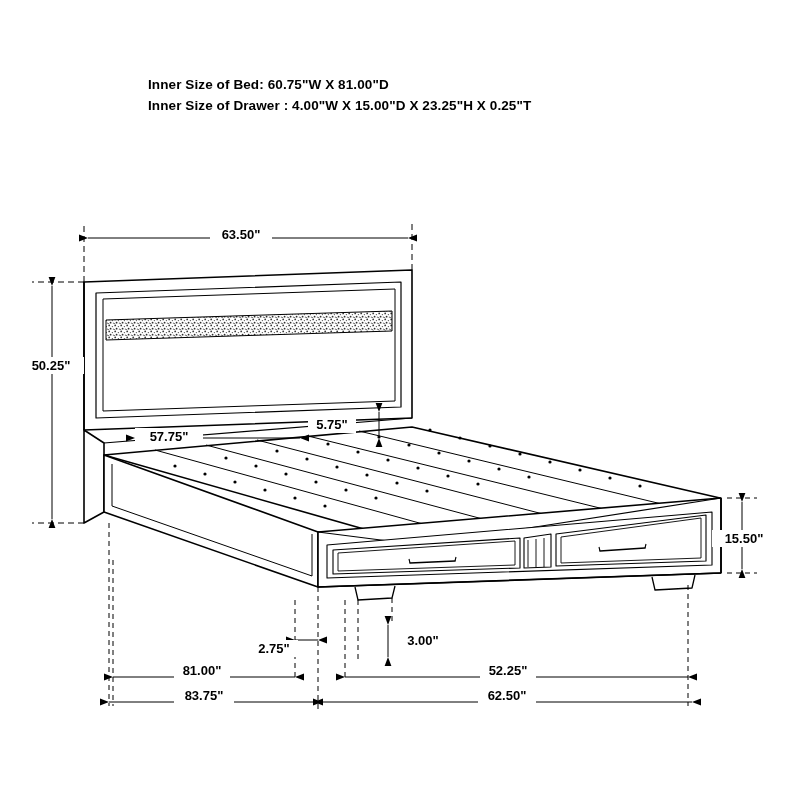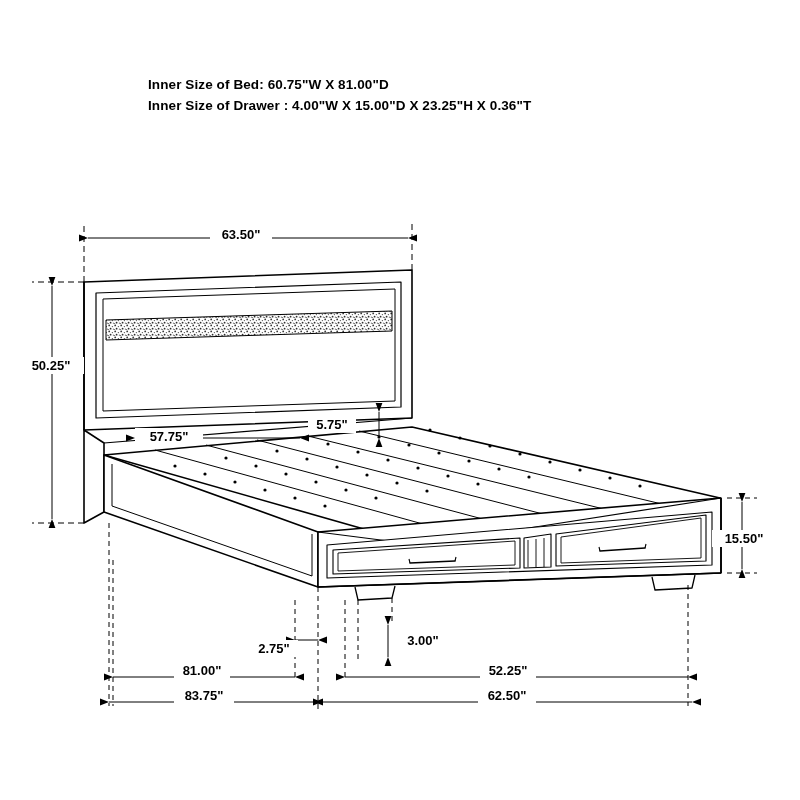--- a/index.html
+++ b/index.html
@@ -44,21 +44,21 @@
     fill: #000000;
   }
 </style>
 </head>
 <body>
 
 <div id="stage">
 
   <div class="note-block">
     <span class="note-line">Inner Size of Bed: 60.75"W X 81.00"D</span>
-    <span class="note-line">Inner Size of Drawer : 4.00"W X 15.00"D X 23.25"H X 0.36"T</span>
+    <span class="note-line">Inner Size of Drawer : 4.00"W X 15.00"D X 23.25"H X 0.25"T</span>
   </div>
 
   <svg id="diagram" width="800" height="800" viewBox="0 0 800 800">
 
     <defs>
       <marker id="arrStart" markerWidth="10" markerHeight="8" refX="9" refY="4" orient="auto" markerUnits="userSpaceOnUse">
         <path d="M9,4 L0,0.6 L0,7.4 Z" fill="#000"></path>
       </marker>
       <marker id="arrEnd" markerWidth="10" markerHeight="8" refX="1" refY="4" orient="auto" markerUnits="userSpaceOnUse">
         <path d="M1,4 L10,0.6 L10,7.4 Z" fill="#000"></path>

